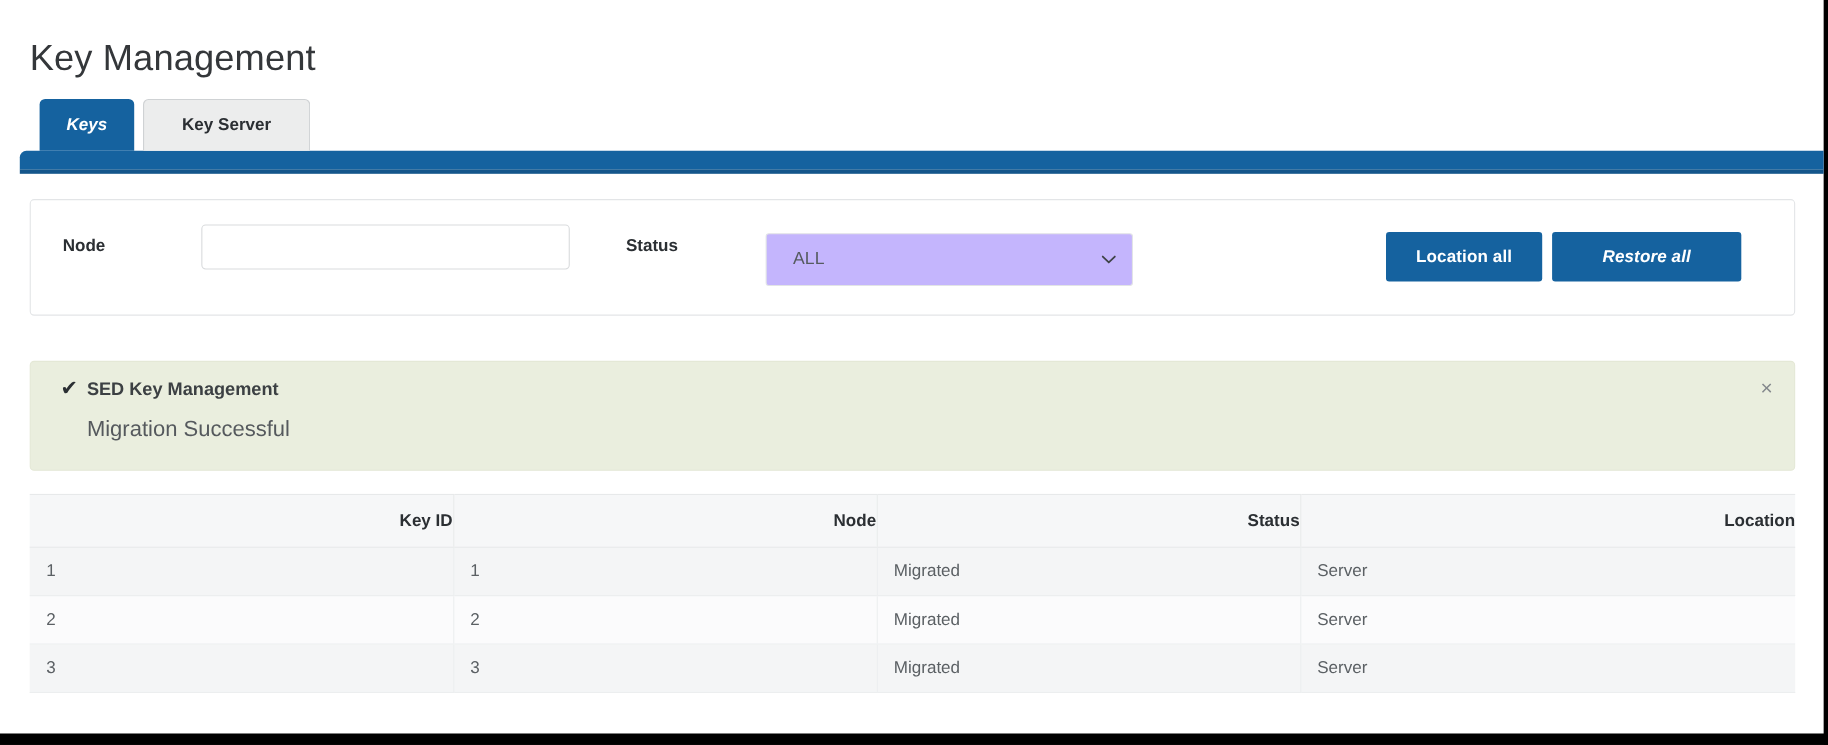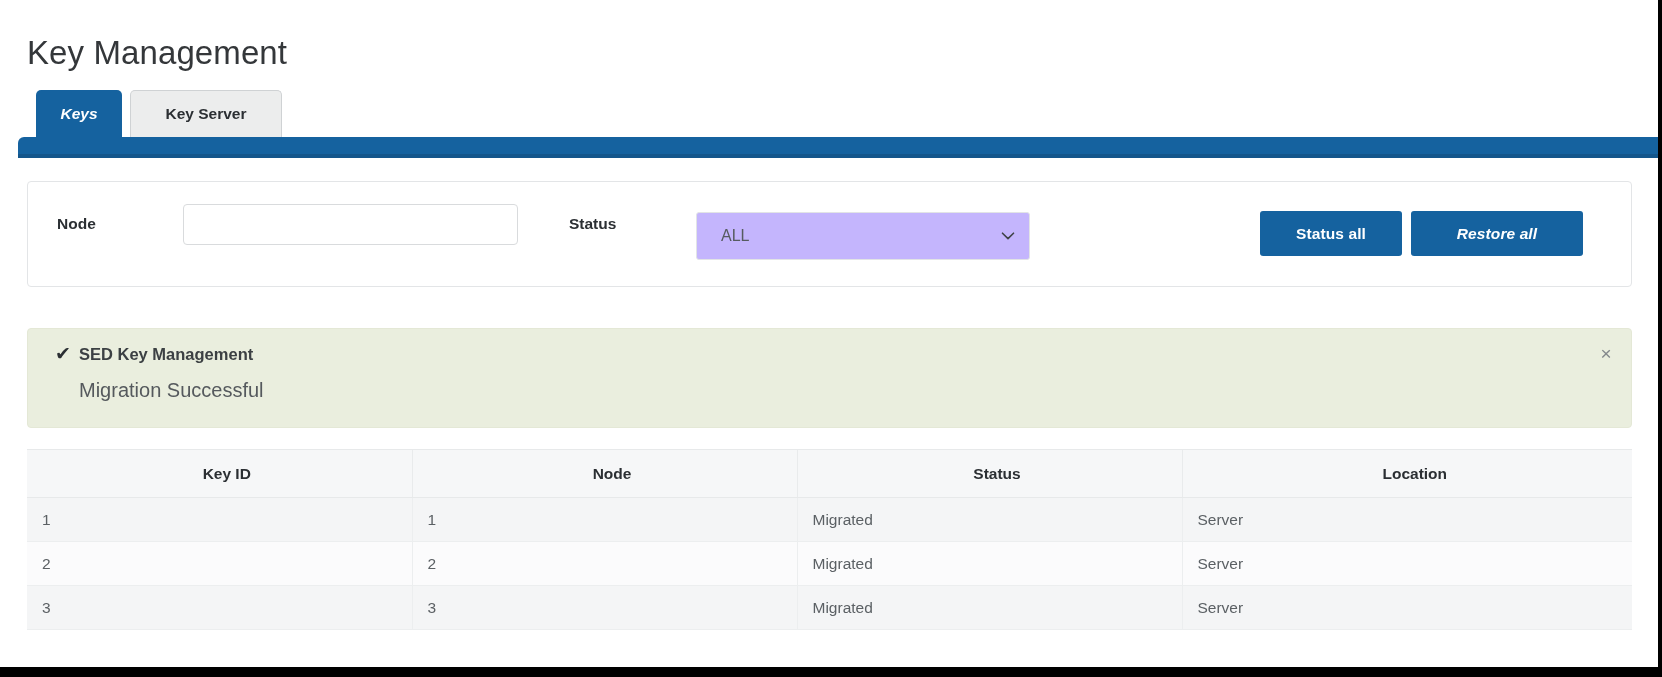--- a/index.html
+++ b/index.html
@@ -266,21 +266,21 @@
     font-size: 15.5px;
   }
   .table col.c-key  { width: 385px; }
   .table col.c-node { width: 385px; }
   .table col.c-stat { width: 385px; }
   .table col.c-loc  { width: 450px; }
 
   .table thead th {
     background: #f6f7f8;
     height: 47px;
-    text-align: center;
+    text-align: right;
     font-weight: bold;
     color: #2b2f33;
     padding: 0 0 0 15px;
     border-top: 1px solid #e7e9ea;
     border-bottom: 1px solid #e7e9ea;
     border-left: 1px solid #e9ebec;
     white-space: nowrap;
   }
   .table thead th:first-child { border-left: none; }
 
@@ -318,21 +318,21 @@
 
     <div class="status-select-wrap">
       <span class="status-select-value">ALL</span>
       <span class="chevron">
         <svg width="16" height="16" viewBox="0 0 16 16" aria-hidden="true">
           <path d="M2.5 5.2 L8 10.6 L13.5 5.2" fill="none" stroke="#3f4347" stroke-width="1.6" stroke-linecap="round" stroke-linejoin="round"></path>
         </svg>
       </span>
     </div>
 
-    <button class="btn btn-migrate">Status all</button>
+    <button class="btn btn-migrate">Location all</button>
     <button class="btn btn-restore">Restore all</button>
   </div>
 
   <div class="alert">
     <span class="alert-check">✔</span>
     <span class="alert-title">SED Key Management</span>
     <span class="alert-msg">Migration Successful</span>
     <span class="alert-close">×</span>
   </div>
 

